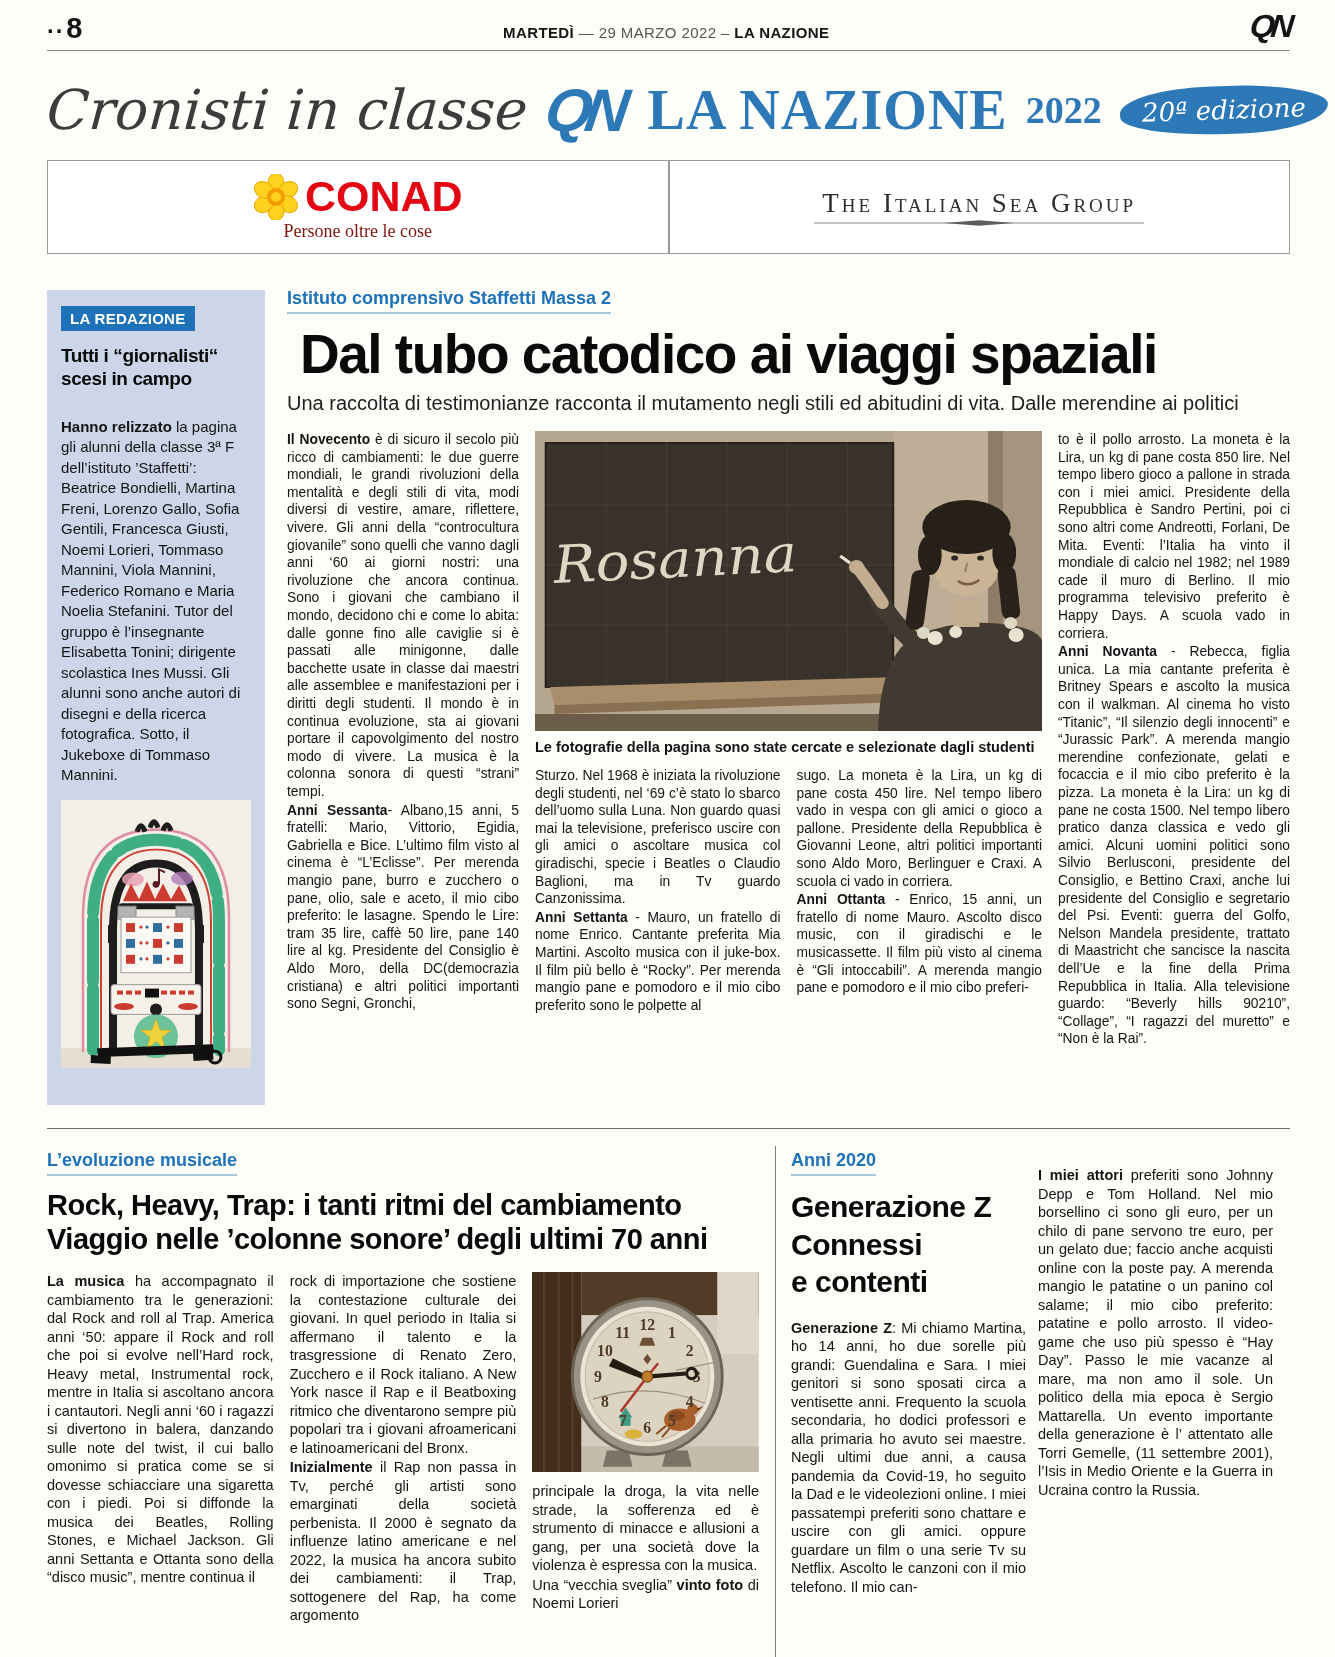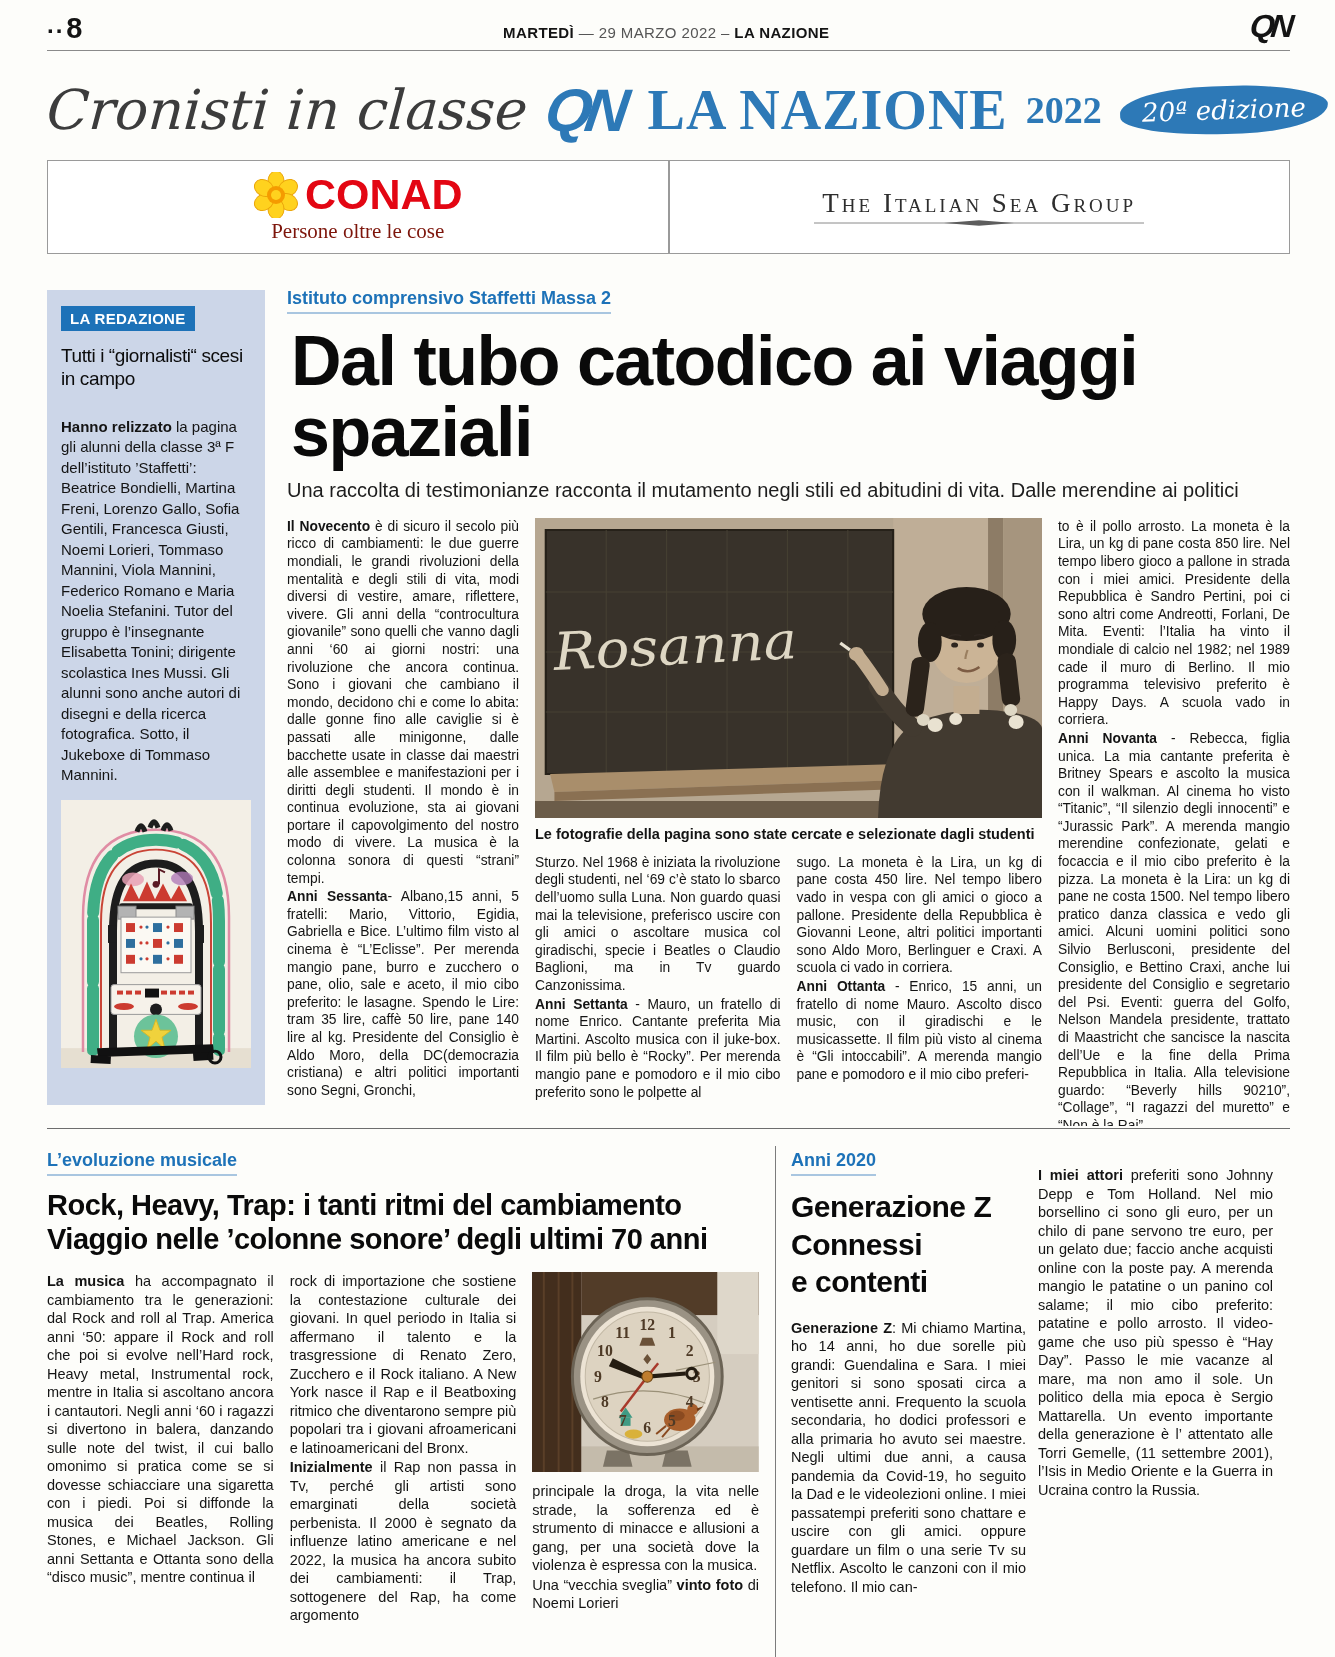--- a/index.html
+++ b/index.html
@@ -21,44 +21,44 @@
   .qn-blue{font-weight:800;font-style:italic;font-size:60px;letter-spacing:-7px;color:#2d79b7;transform:skewX(-8deg);padding-right:8px;}
   .nazione{font-family:"Liberation Serif",serif;font-weight:700;font-size:56px;color:#2d79b7;letter-spacing:1px;white-space:nowrap;}
   .year{font-family:"Liberation Serif",serif;font-weight:700;font-size:38px;color:#2d79b7;}
   .edition{background:#2d79b7;color:#fff;font-family:"DejaVu Serif",serif;font-style:italic;font-size:26px;
            padding:9px 22px;border-radius:48% 52% 45% 55% / 55% 48% 60% 45%;transform:rotate(-2deg);white-space:nowrap;}
   
   .ads{position:absolute;left:47px;right:45px;top:160px;height:94px;display:flex;}
   .ad{flex:1;border:1px solid #9a9a9a;background:#fff;display:flex;flex-direction:column;align-items:center;justify-content:center;}
   .conad-row{display:flex;align-items:center;gap:6px;}
   .conad-name{font-size:43px;font-weight:800;color:#e30613;letter-spacing:0;}
-  .conad-tag{font-family:"Liberation Serif",serif;font-size:21px;color:#7d150b;margin-top:0px;}
+  .conad-tag{font-family:"Liberation Serif",serif;font-size:18px;color:#7d150b;margin-top:0px;}
   .tisg-name{font-family:"Liberation Serif",serif;font-variant:small-caps;font-size:27px;letter-spacing:3px;color:#2e2e2e;}
   .brands{width:86%;display:flex;justify-content:space-between;align-items:center;margin-top:12px;}
   .admiral{font-style:italic;font-weight:700;font-size:16px;letter-spacing:1px;color:#1e1e1e;}
   .admiral .star{font-style:normal;font-size:13px;margin-right:4px;}
   .tecnomar{font-size:14px;font-weight:700;letter-spacing:4px;color:#333;}
   .ncarefit{font-size:15px;letter-spacing:2px;color:#1e1e1e;}
   .ncarefit .b{font-weight:800;}
   .ncarefit .lt{color:#767676;}
   
   .kicker{display:inline-block;color:#1d72b8;font-weight:700;font-size:18px;
           border-bottom:2px solid #a9c6e0;padding-bottom:3px;margin-bottom:6px;}
   
   .main-sec{position:absolute;left:47px;right:45px;top:288px;height:838px;overflow:hidden;}
   .redazione{position:absolute;left:0;top:2px;width:218px;height:815px;background:#ccd6e8;
              padding:16px 14px;box-sizing:border-box;display:flex;flex-direction:column;}
   .badge{display:inline-block;align-self:flex-start;background:#1d72b8;color:#fff;font-weight:800;font-size:15px;
          padding:4px 9px;letter-spacing:.3px;}
-  .side-title{font-size:19px;font-weight:400;line-height:1.2;letter-spacing:-0.4px;margin:14px 0 26px;color:#0b0b0b;}
+  .side-title{font-size:19px;font-weight:700;line-height:1.2;letter-spacing:-0.4px;margin:14px 0 26px;color:#0b0b0b;}
   .side-body p{margin:0;font-size:15px;line-height:20.5px;text-align:left;}
   .side-body strong{font-weight:800;}
   .jukebox-wrap{margin-top:14px;background:#f5f2e9;}
   .article{margin-left:240px;}
-  .article h1{font-size:70px;line-height:1.02;letter-spacing:-1.5px;margin:6px 4px 10px;font-weight:800;color:#0a0a0a;}
+  .article h1{font-size:55px;line-height:1.02;letter-spacing:-1.5px;margin:6px 13px 10px;font-weight:800;color:#0a0a0a;}
   .subtitle{font-size:20px;color:#1d1d1d;margin:0 0 16px;}
   .cols{display:grid;grid-template-columns:232px 1fr 232px;gap:16px;}
   .pcol p,.midcols p{margin:0 0 1px;text-align:justify;font-size:13.8px;line-height:17.6px;}
   .pcol strong,.midcols strong{font-weight:800;}
   .caption{font-weight:800;font-size:14.5px;margin:8px 0 12px;}
   .midcols{display:grid;grid-template-columns:1fr 1fr;gap:16px;}
   .photo-frame{width:100%;height:300px;display:block;}
   
   .secline{position:absolute;left:47px;right:45px;top:1128px;border-top:1.5px solid #6d6d6d;}
   

